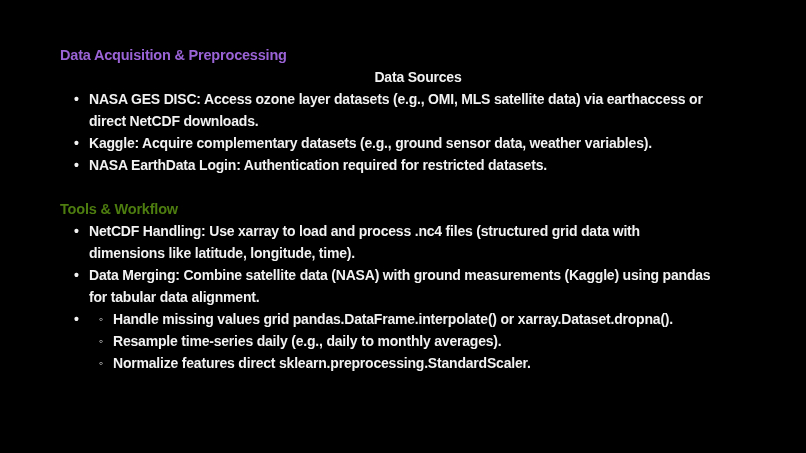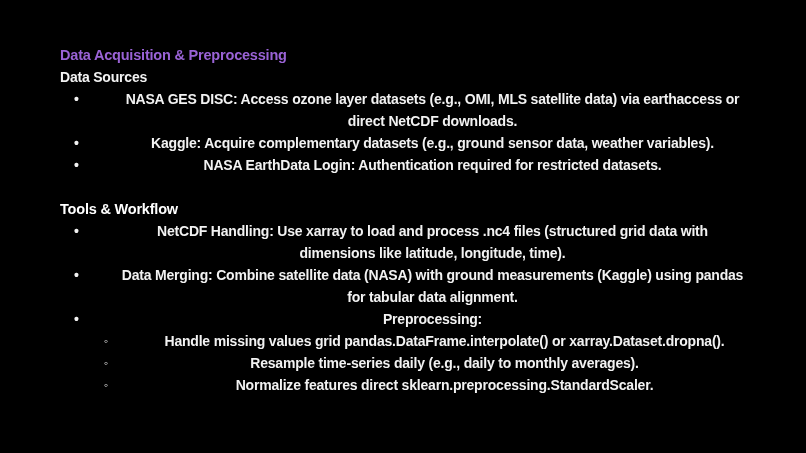--- a/index.html
+++ b/index.html
@@ -19,30 +19,31 @@
     line-height: 22px;
     padding: 44px 30px 0 60px;
   }
   .section-title {
     font-size: 14.5px;
     line-height: 22px;
     font-weight: 700;
   }
   .subheading {
     line-height: 22px;
+    text-align: center;
   }
   ul { list-style: none; }
   .bullet-row { display: flex; align-items: flex-start; }
   .bullets > .bullet-row { padding-left: 14px; }
   .marker {
     flex: 0 0 15px;
     width: 15px;
     line-height: 22px;
   }
-  .bullet-content { flex: 1 1 auto; text-align: center; }
+  .bullet-content { flex: 1 1 auto; }
   .bullet-text { white-space: pre-line; display: block; }
   .sub-bullets > .bullet-row { padding-left: 10px; }
   .sub-bullets .marker { flex: 0 0 14px; width: 14px; font-size: 12px; }
   .section-tools { margin-top: 22px; }
 </style>
 </head>
 <body>
 
 <div class="slide">
 
@@ -60,36 +61,35 @@
         <span class="bullet-content bullet-text">Kaggle: Acquire complementary datasets (e.g., ground sensor data, weather variables).</span>
       </li>
       <li class="bullet-row">
         <span class="marker">•</span>
         <span class="bullet-content bullet-text">NASA EarthData Login: Authentication required for restricted datasets.</span>
       </li>
     </ul>
   </section>
 
   <section class="section-tools">
-    <h2 class="section-title" style="color: #ffffff;">Tools &amp; Workflow</h2>
+    <h2 class="section-title" style="color: #4d7c0f;">Tools &amp; Workflow</h2>
     <ul class="bullets">
       <li class="bullet-row">
         <span class="marker">•</span>
         <span class="bullet-content bullet-text">NetCDF Handling: Use xarray to load and process .nc4 files (structured grid data with
 dimensions like latitude, longitude, time).</span>
       </li>
       <li class="bullet-row">
         <span class="marker">•</span>
         <span class="bullet-content bullet-text">Data Merging: Combine satellite data (NASA) with ground measurements (Kaggle) using pandas
 for tabular data alignment.</span>
       </li>
       <li class="bullet-row">
         <span class="marker">•</span>
         <span class="bullet-content">
-          <span class="bullet-text">Preprocessing:</span>
           <ul class="sub-bullets">
             <li class="bullet-row">
               <span class="marker">◦</span>
               <span class="bullet-content bullet-text">Handle missing values grid pandas.DataFrame.interpolate() or xarray.Dataset.dropna().</span>
             </li>
             <li class="bullet-row">
               <span class="marker">◦</span>
               <span class="bullet-content bullet-text">Resample time-series daily (e.g., daily to monthly averages).</span>
             </li>
             <li class="bullet-row">

